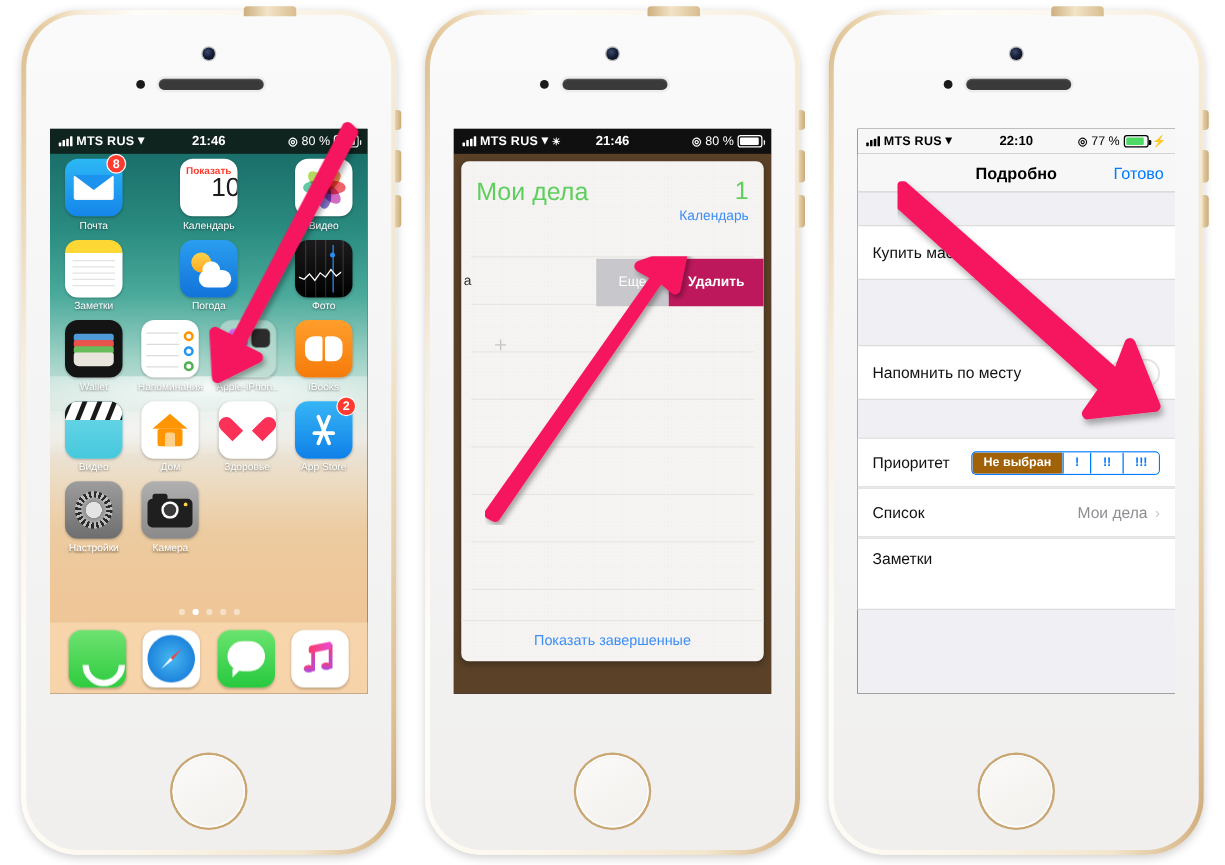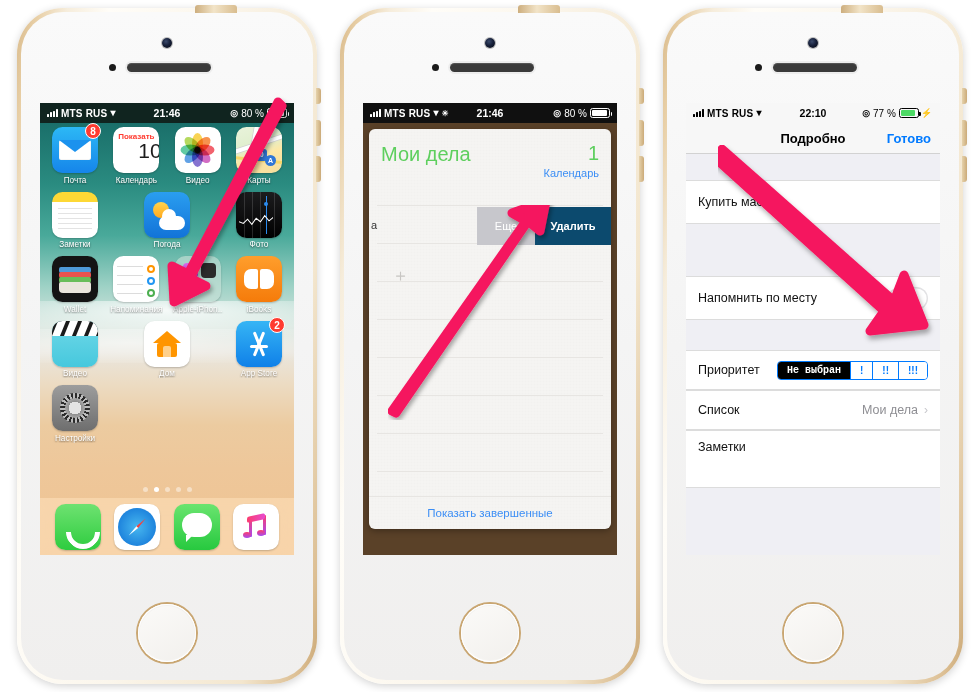--- a/index.html
+++ b/index.html
@@ -203,50 +203,50 @@
   .rem-head{position:relative;padding:14px 12px 4px;}
   .rem-title{font-size:20px;color:#5ecf5e;font-weight:normal;}
   .rem-count{position:absolute;right:12px;top:13px;font-size:20px;color:#5ecf5e;}
   .rem-edit{position:absolute;right:12px;top:38px;font-size:11px;color:#3c8ef5;}
   .rlines{position:absolute;left:0;right:0;top:76px;bottom:32px;}
   .rline{position:absolute;left:8px;right:8px;height:1px;background:#e7e5e2;}
   .swiperow{position:absolute;left:0;right:0;top:78px;height:38px;display:flex;justify-content:flex-end;}
   .swipe-txt{position:absolute;left:2px;top:12px;font-size:11px;color:#333;}
   .btn-more{width:58px;background:#c7c7cc;color:#fff;font-size:11px;display:flex;align-items:center;
     justify-content:center;}
-  .btn-del{width:76px;background:#0c4a6e;color:#fff;font-size:11px;font-weight:bold;display:flex;
+  .btn-del{width:76px;background:#be185d;color:#fff;font-size:11px;font-weight:bold;display:flex;
     align-items:center;justify-content:center;}
   .plus{position:absolute;left:23px;top:138px;font-size:17px;color:#c8c6c3;line-height:1;}
   .rem-foot{position:absolute;left:0;right:0;bottom:0;height:32px;display:flex;align-items:center;
     justify-content:center;font-size:11.5px;color:#3c8ef5;border-top:1px solid #e7e5e2;}
 
   
   .det-screen{position:relative;height:432px;background:#efeff4;}
   .navbar{position:relative;height:30px;background:#f7f7f7;border-bottom:1px solid #d2d2d2;
     display:flex;align-items:center;}
   .nav-title{position:absolute;left:0;right:0;text-align:center;font-size:13px;font-weight:bold;color:#000;}
-  .nav-done{position:absolute;right:9px;font-size:13px;color:#007aff;font-weight:bold;z-index:2;}
+  .nav-done{position:absolute;right:9px;font-size:13px;color:#007aff;font-weight:normal;z-index:2;}
   .sect-gap{height:26px;background:#efeff4;}
   .sect-gap.tall{height:30px;}
   .cell{background:#fff;height:40px;display:flex;align-items:center;padding:0 12px;
     border-top:1px solid #dcdcdc;border-bottom:1px solid #dcdcdc;box-sizing:border-box;position:relative;}
   .cell.tall{height:44px;}
   .cell .ctext{font-size:12.5px;color:#111;}
   .cell .cval{margin-left:auto;font-size:12.5px;color:#8e8e93;}
   .chev{margin-left:6px;color:#c7c7cc;font-size:12px;}
   .toggle{margin-left:auto;width:40px;height:23px;border-radius:12px;background:#fff;
     box-shadow:inset 0 0 0 1.4px #e2e2e4;position:relative;}
   .toggle .knob{position:absolute;left:1.5px;top:1.5px;width:20px;height:20px;border-radius:50%;background:#fff;
     box-shadow:0 1px 2px rgba(0,0,0,.28),0 0 0 .5px rgba(0,0,0,.05);}
   .seg{margin-left:auto;display:flex;border:1px solid #007aff;border-radius:4px;overflow:hidden;
     position:relative;z-index:2;}
   .seg div{font-size:10px;padding:3px 9px;color:#007aff;background:#fff;border-left:1px solid #007aff;
     font-weight:bold;}
   .seg div:first-child{border-left:none;}
-  .seg div.sel{background:#000000;color:#fff;font-family:Liberation Mono, monospace;}
+  .seg div.sel{background:#a16207;color:#fff;}
   .cell-notes{background:#fff;height:58px;padding:9px 12px;border-top:1px solid #dcdcdc;
     border-bottom:1px solid #dcdcdc;font-size:12.5px;color:#111;box-sizing:border-box;}
 
   
   .arrow{position:absolute;pointer-events:none;z-index:40;}
 </style>
 </head>
 <body>
 
 <div class="stage">
@@ -313,30 +313,20 @@
                 <i class="pet" style="background:#f57a27;transform:rotate(45deg) translateY(-7px)"></i>
                 <i class="pet" style="background:#ef3f4c;transform:rotate(90deg) translateY(-7px)"></i>
                 <i class="pet" style="background:#c84bb6;transform:rotate(135deg) translateY(-7px)"></i>
                 <i class="pet" style="background:#6b54c6;transform:rotate(180deg) translateY(-7px)"></i>
                 <i class="pet" style="background:#3f8de0;transform:rotate(225deg) translateY(-7px)"></i>
                 <i class="pet" style="background:#3fbf8f;transform:rotate(270deg) translateY(-7px)"></i>
                 <i class="pet" style="background:#a5d13a;transform:rotate(315deg) translateY(-7px)"></i>
               </div>
               <div class="lbl">Видео</div>
             </div>
-            <div class="app">
-              <div class="ico i-maps">
-                <i class="rd" style="left:-4px;top:14px;width:60px;height:4px;transform:rotate(-18deg)"></i>
-                <i class="rd" style="left:14px;top:-4px;width:4px;height:60px;transform:rotate(10deg)"></i>
-                <i class="rd" style="left:-4px;top:32px;width:60px;height:3px;transform:rotate(6deg);background:#f6d76a;box-shadow:none"></i>
-                <div class="shield">80</div>
-                <div class="pin">A</div>
-              </div>
-              <div class="lbl">Карты</div>
-            </div>
           </div>
 
           <div class="irow">
             <div class="app">
               <div class="ico i-notes">
                 <i class="ln" style="top:16px"></i>
                   <i class="ln" style="top:21px"></i>
                 <i class="ln" style="top:26px"></i>
                   <i class="ln" style="top:31px"></i>
                 <i class="ln" style="top:36px"></i>
@@ -418,36 +408,51 @@
             </div>
             <div class="app">
               <div class="ico i-home2">
                 <div class="roof"></div>
                   <div class="wall"></div>
                   <div class="win"></div>
               </div>
               <div class="lbl">Дом</div>
             </div>
             <div class="app">
+              <div class="ico i-health">
+                  <div class="hrt"></div>
+                </div>
+              <div class="lbl">Здоровье</div>
+            </div>
+            <div class="app">
               <div class="ico i-appstore">
                 <i class="a a1"></i>
                   <i class="a a2"></i>
                   <i class="a a3"></i>
               </div>
               <div class="badge">2</div>
               <div class="lbl">App Store</div>
             </div>
           </div>
 
           <div class="irow">
             <div class="app">
               <div class="ico i-settings">
                   <div class="gear"></div>
                 </div>
               <div class="lbl">Настройки</div>
+            </div>
+            <div class="app">
+              <div class="ico i-cam">
+                <div class="bump"></div>
+                  <div class="bd"></div>
+                  <div class="lens"></div>
+                  <div class="fl"></div>
+              </div>
+              <div class="lbl">Камера</div>
             </div>
             <div class="app"></div>
             <div class="app"></div>
           </div>
         </div>
 
         <div class="dots">
           <i></i>
           <i class="on"></i>
           <i></i>

